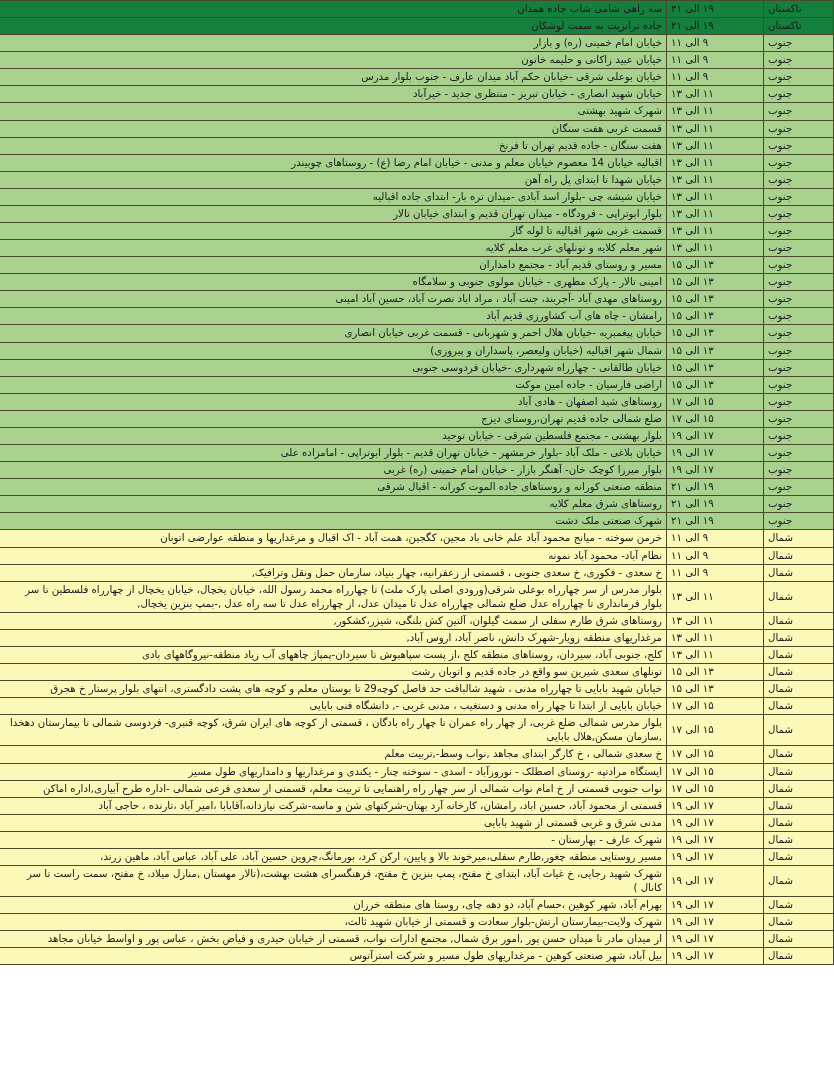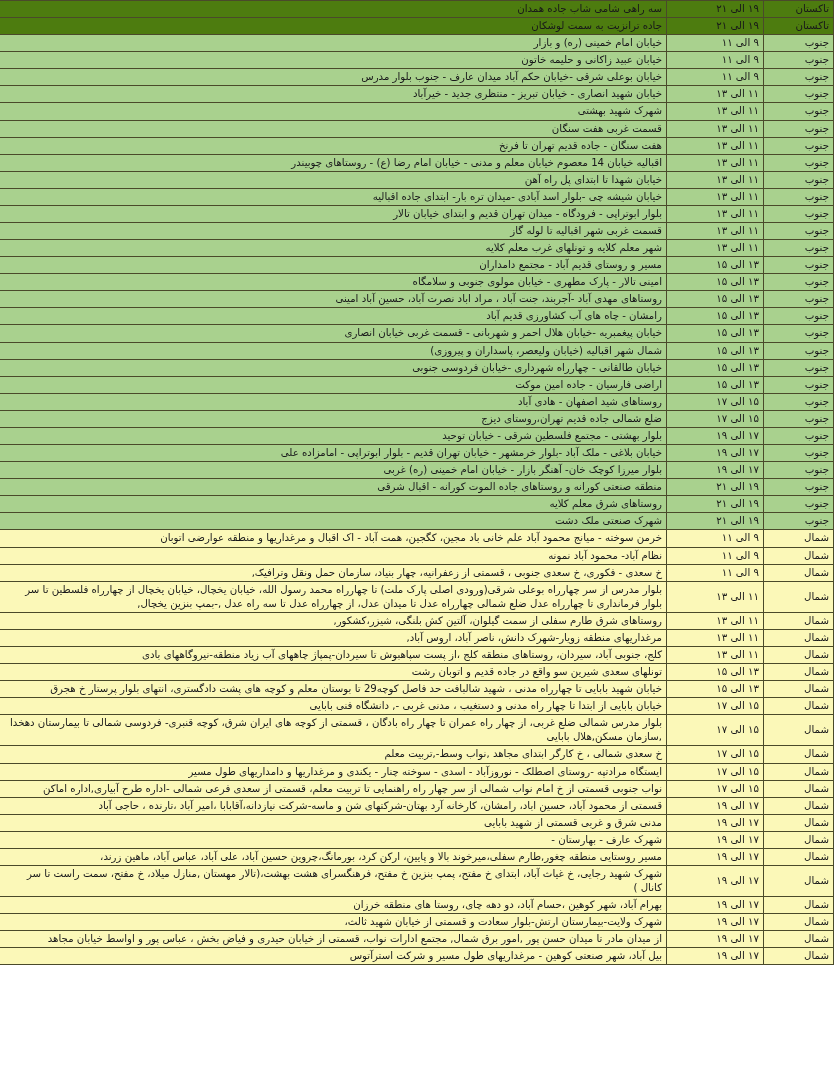--- a/index.html
+++ b/index.html
@@ -26,37 +26,37 @@
     border: 1px solid #4a4a2a;
     padding: 1px 4px;
     font-size: 10.2px;
     line-height: 1.38;
     vertical-align: middle;
     color: #18181a;
     white-space: normal;
     overflow: hidden;
   }
   td.region {
-    text-align: right;
+    text-align: left;
     font-size: 10.5px;
     border-right: 2px solid #4a4a2a;
   }
   td.time {
-    text-align: right;
+    text-align: left;
     font-size: 10.5px;
     letter-spacing: 0.2px;
   }
   td.area {
     text-align: right;
     padding-right: 5px;
     border-left: 2px solid #4a4a2a;
   }
 
   
-  tr.grp-takestan td { background: #4d7c0f; border-color: #5c5c5c; }
+  tr.grp-takestan td { background: #15803d; border-color: #5c5c5c; }
   tr.grp-takestan td.region { border-right-color:#5c5c5c; }
   tr.grp-takestan td.area { border-left-color:#5c5c5c; }
 
   tr.grp-jonoob td { background: #a9d18e; border-color: #39461f; }
   tr.grp-shomal td { background: #fbf8b8; border-color: #5a5620; }
 
   tr.tall td { font-size: 9.6px; line-height: 1.32; }
   tr.tall td.area { padding-top: 2px; padding-bottom: 2px; }
 </style>
 </head>

